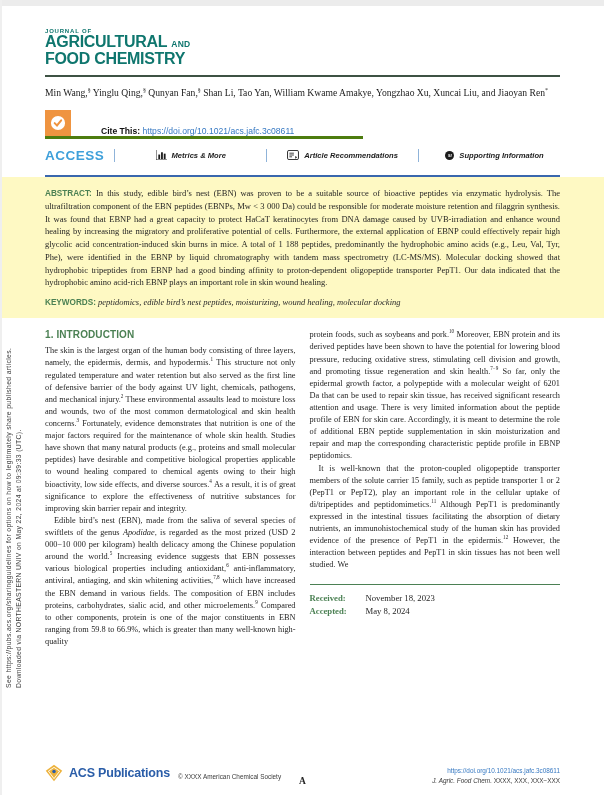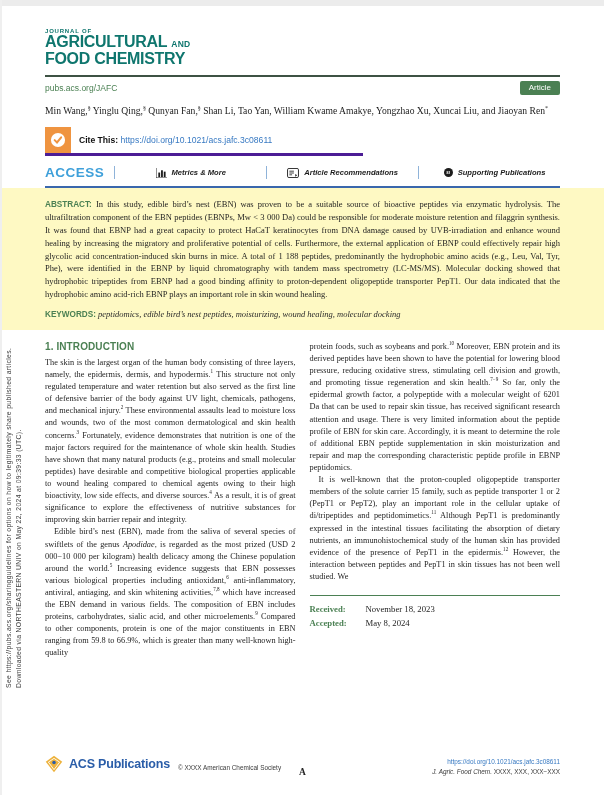--- a/index.html
+++ b/index.html
@@ -34,32 +34,32 @@
   .badge { font-family:"Liberation Sans",sans-serif; font-size:8px; color:#fff; background:#4b8053; padding:2px 9px 2.5px; border-radius:2px; }
 
   .title {
     margin-top:12px; font-family:"Liberation Sans",sans-serif; font-weight:bold;
     font-size:17px; line-height:1.2; color:#141414; letter-spacing:-.2px;
   }
   .authors { margin-top:9px; font-size:9.6px; line-height:1.4; color:#1b1b1b; }
 
   
   .cite-row { margin-top:10px; display:flex; align-items:stretch; gap:12px; font-family:"Liberation Sans",sans-serif; }
-  .cite-box { display:flex; align-items:center; border-bottom:3px solid #4c1d95; width:318px; cursor:pointer; }
+  .cite-box { display:flex; align-items:flex-end; border-bottom:3px solid #4d7c0f; width:318px; cursor:pointer;gap:22px; }
   .sq-icon { width:26px; height:26px; flex:0 0 26px; display:flex; align-items:center; justify-content:center; }
   .cite-box .sq-icon { background:#ef9440; }
   .cite-text { margin-left:8px; font-size:8.6px; color:#111; }
   .cite-text b { font-weight:bold; }
   .doi-link { color:#3779c2; text-decoration:none; }
   .read-box { display:flex; align-items:center; gap:7px; border-bottom:3px solid #2a5da8; padding-right:16px; cursor:pointer; }
   .read-box .sq-icon { background:#2a5da8; }
   .read-label { font-size:9.3px; font-weight:bold; color:#2a5da8; }
 
   
-  .access-row { margin-top:9px; display:flex; align-items:center; border-bottom:2px solid #3a67ad; padding-bottom:6px; font-family:"Liberation Sans",sans-serif; }
+  .access-row { margin-top:9px; display:flex; align-items:center; border-bottom:2px solid #3a67ad; padding-bottom:12px; font-family:"Liberation Sans",sans-serif; }
   .access-word { font-size:13.5px; font-weight:bold; color:#3fa0da; letter-spacing:.5px; }
   .vsep { width:1px; height:13px; background:#8fb3d9; margin:0 10px; }
   .access-item { flex:1; display:flex; align-items:center; justify-content:center; gap:5px; font-size:7.6px; font-weight:bold; color:#1c1c1c; cursor:pointer;font-style:italic; }
   .si-circle { width:9px; height:9px; border-radius:50%; background:#1c1c1c; color:#fff; font-size:4.5px; font-weight:bold; display:flex; align-items:center; justify-content:center; }
 
   
   .abstract-block { background:#fef9c3; margin:0 -44px 0 -45px; padding:10px 44px 9px 45px; }
   .abstract-text { font-size:8.5px; line-height:1.5; text-align:justify; color:#1f1f1f; }
   .green-label { color:#4b8053; font-weight:bold; font-family:"Liberation Sans",sans-serif; font-size:8.2px; }
   .keywords { margin-top:7px; font-size:8.5px; }
@@ -72,21 +72,21 @@
   p.body { font-size:8.3px; line-height:1.46; text-align:justify; color:#1e1e1e; }
   p.indent { text-indent:9px; }
   sup { font-size:62%; line-height:0; vertical-align:super; }
 
   .dates { margin-top:12px; border-top:1.5px solid #4b8053; padding-top:7px; }
   .date-row { display:flex; font-size:8.7px; line-height:1.55; }
   .date-label { width:56px; font-weight:bold; color:#4b8053; }
   .date-value { color:#1e1e1e; }
 
   
-  .footer { position:absolute; left:45px; right:44px; bottom:10px; height:32px; }
+  .footer { position:absolute; left:45px; right:44px; bottom:1px; height:32px; }
   .acs-logo { position:absolute; left:0; top:2px; display:flex; align-items:center; gap:6px; cursor:pointer; }
   .acs-logo-text { font-family:"Liberation Sans",sans-serif; font-size:12.5px; font-weight:bold; color:#2a5da8; letter-spacing:-.2px; }
   .copyright { position:absolute; left:133px; top:11px; font-family:"Liberation Sans",sans-serif; font-size:6.4px; color:#3a3a3a; }
   .page-letter { position:absolute; left:50%; transform:translateX(-50%); top:14px; font-size:9.5px; font-weight:bold; color:#222; }
   .doi-block { position:absolute; right:0; top:4px; text-align:right; font-family:"Liberation Sans",sans-serif; font-size:6.4px; line-height:1.6; }
   .doi-block .doi-link { display:block; }
   .citation { color:#3a3a3a; }
   .citation .jttl { font-style:italic; }
 </style>
 </head>
@@ -105,24 +105,20 @@
       <div class="journal-of">JOURNAL OF</div>
       <div class="logo-line">
         <span>AGRICULTURAL</span>
         <span class="logo-and">AND</span>
       </div>
       <div class="logo-line">FOOD CHEMISTRY</div>
     </div>
 
     <div class="rule"></div>
 
-    <div class="site-row">
-      <a class="site-link">pubs.acs.org/JAFC</a>
-      <span class="badge">Article</span>
-    </div>
 
 
     <div class="authors"><span>Min Wang,</span><sup>§</sup><span> Yinglu Qing,</span><sup>§</sup><span> Qunyan Fan,</span><sup>§</sup><span> Shan Li, Tao Yan, William Kwame Amakye, Yongzhao Xu, Xuncai Liu, and Jiaoyan Ren</span><sup>*</sup></div>
 
     <div class="cite-row">
       <div class="cite-box">
         <span class="sq-icon">
           <svg width="20" height="20" viewBox="0 0 24 24">
               <circle cx="12" cy="12" r="8.5" fill="#fff"></circle>
               <path d="M8 12.2l2.8 2.8 5-6.2" stroke="#ef9440" stroke-width="2.4" fill="none" stroke-linecap="round"></path>
@@ -152,21 +148,21 @@
         <svg width="12" height="10" viewBox="0 0 13 11">
             <rect x="0.5" y="0.5" width="12" height="10" rx="1.5" fill="none" stroke="#1c1c1c" stroke-width="1"></rect>
             <path d="M2.5 3.5h5M2.5 5.5h5M2.5 7.5h3" stroke="#1c1c1c" stroke-width="0.9"></path>
             <path d="M9 6.5l2 1.5-2 1.5z" fill="#1c1c1c"></path>
           </svg>
         <span>Article Recommendations</span>
       </span>
       <span class="vsep"></span>
       <span class="access-item">
         <span class="si-circle">sı</span>
-        <span>Supporting Publications</span>
+        <span>Supporting Information</span>
       </span>
     </div>
 
     <div class="abstract-block">
       <p class="abstract-text"><span class="green-label">ABSTRACT:</span><span> In this study, edible bird’s nest (EBN) was proven to be a suitable source of bioactive peptides via enzymatic hydrolysis. The ultrafiltration component of the EBN peptides (EBNPs, Mw &lt; 3 000 Da) could be responsible for moderate moisture retention and filaggrin synthesis. It was found that EBNP had a great capacity to protect HaCaT keratinocytes from DNA damage caused by UVB-irradiation and enhance wound healing by increasing the migratory and proliferative potential of cells. Furthermore, the external application of EBNP could effectively repair high glycolic acid concentration-induced skin burns in mice. A total of 1 188 peptides, predominantly the hydrophobic amino acids (e.g., Leu, Val, Tyr, Phe), were identified in the EBNP by liquid chromatography with tandem mass spectrometry (LC-MS/MS). Molecular docking showed that hydrophobic tripeptides from EBNP had a good binding affinity to proton-dependent oligopeptide transporter PepT1. Our data indicated that the hydrophobic amino acid-rich EBNP plays an important role in skin wound healing.</span></p>
       <p class="abstract-text keywords"><span class="green-label">KEYWORDS:</span> <span class="kw-text">peptidomics, edible bird’s nest peptides, moisturizing, wound healing, molecular docking</span></p>
     </div>
 
     <div class="columns">
       <div class="col">

